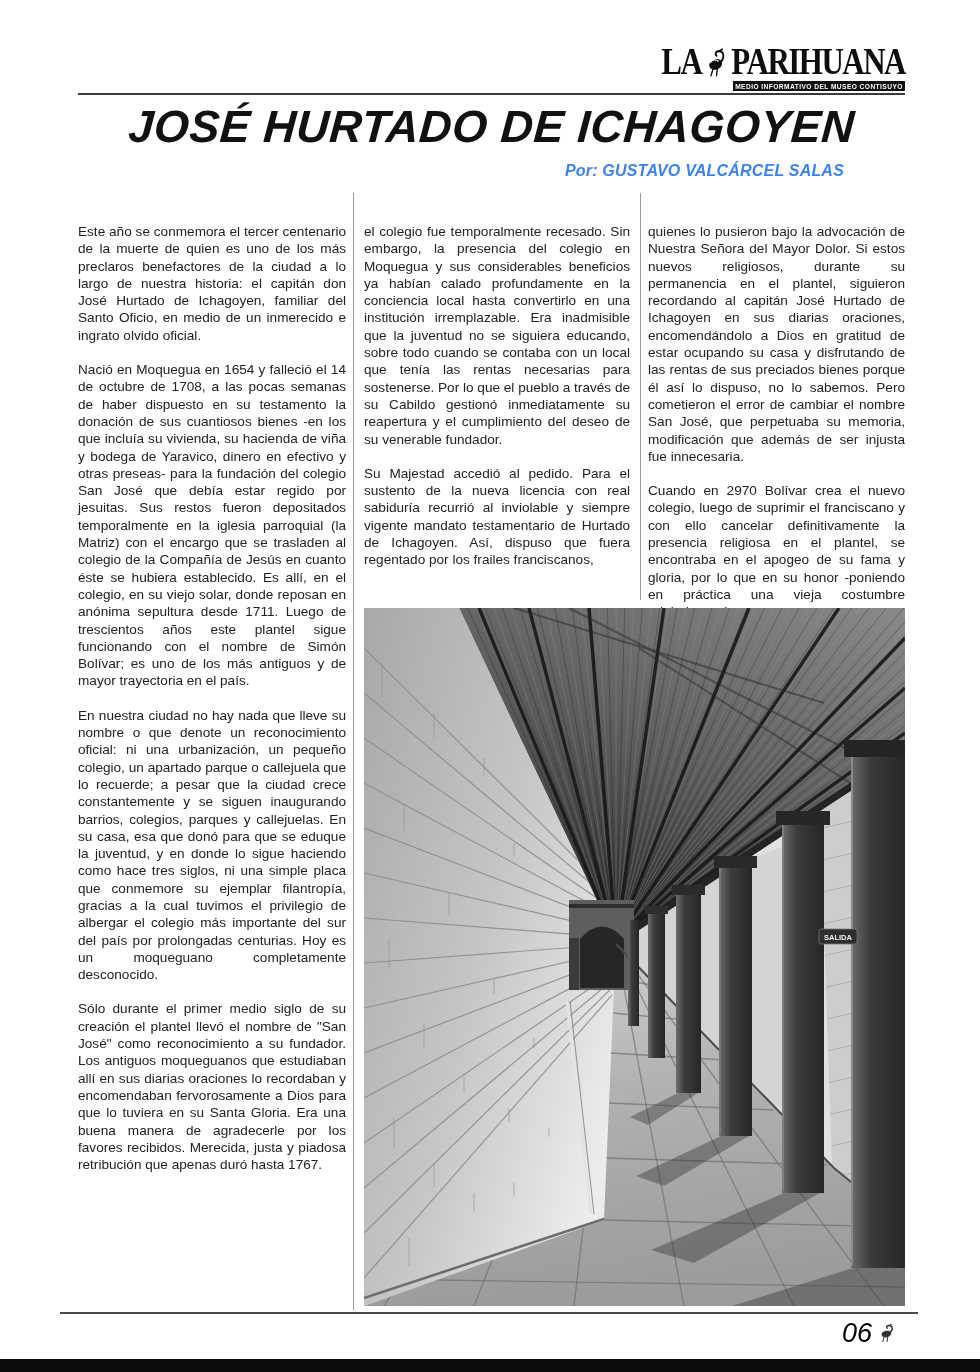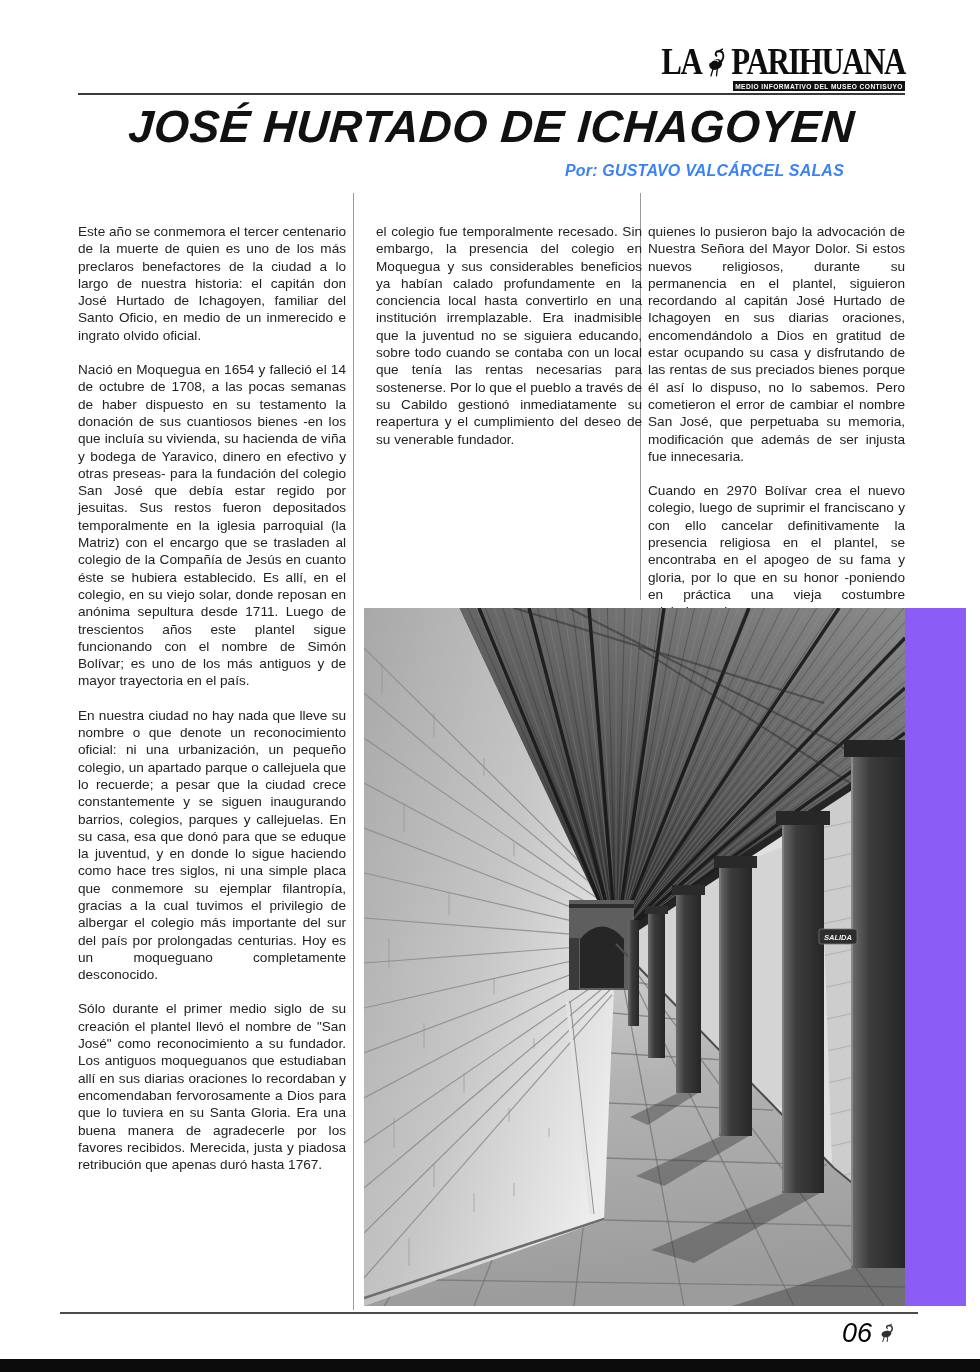--- a/index.html
+++ b/index.html
@@ -36,28 +36,28 @@
     position:absolute; right:136px; top:162px;
     font-weight:bold; font-style:italic; font-size:16px; color:#3b82f6;
     letter-spacing:.2px;
     margin-left:6px;
   }
 
   
   .col { position:absolute; top:191px; font-size:13.6px; line-height:17.3px; text-align:justify; color:#222;margin-top:32px; }
   .col p { margin-bottom:17px; }
   #col1 { left:78px;  width:268px; }
-  #col2 { left:376px; width:266px; }
+  #col2 { left:364px; width:266px; }
   #col3 { left:648px; width:257px; }
   .vrule { position:absolute; border-left:1px solid #9a9a9a; }
   #vrule1 { left:353px; top:193px; height:1117px; }
   #vrule2 { left:640px; top:193px; height:407px; }
 
   
-  .photo { position:absolute; left:364px; top:608px; width:602px; height:698px; background:#8b5cf6;font-style:italic; }
+  .photo { position:absolute; left:364px; top:608px; width:541px; height:698px; background:#fde047; }
   .photo svg { display:block; width:541px; height:698px; }
 
   
   .bottom-rule { position:absolute; left:60px; width:858px; top:1312px; border-top:2px solid #4a4a4a; }
   .pageno {
     position:absolute; right:82px; top:1318px; display:flex; align-items:flex-start; gap:4px;
     font-style:italic; font-size:27px; color:#000000; font-family:"Liberation Sans", sans-serif;
   }
   .pageno .bird { width:22px; height:24px; margin-top:2px; }
   .bottom-bar { position:absolute; left:0; right:0; bottom:0; height:13px; background:#0c0c0c; }
@@ -92,20 +92,21 @@
   <div class="vrule" id="vrule2"></div>
 
   <div class="col" id="col1">
     <p>Este año se conmemora el tercer centenario de la muerte de quien es uno de los más preclaros benefactores de la ciudad a lo largo de nuestra historia: el capitán don José Hurtado de Ichagoyen, familiar del Santo Oficio, en medio de un inmerecido e ingrato olvido oficial.</p>
     <p>Nació en Moquegua en 1654 y falleció el 14 de octubre de 1708, a las pocas semanas de haber dispuesto en su testamento la donación de sus cuantiosos bienes -en los que incluía su vivienda, su hacienda de viña y bodega de Yaravico, dinero en efectivo y otras preseas- para la fundación del colegio San José que debía estar regido por jesuitas. Sus restos fueron depositados temporalmente en la iglesia parroquial (la Matriz) con el encargo que se trasladen al colegio de la Compañía de Jesús en cuanto éste se hubiera establecido. Es allí, en el colegio, en su viejo solar, donde reposan en anónima sepultura desde 1711. Luego de trescientos años este plantel sigue funcionando con el nombre de Simón Bolívar; es uno de los más antiguos y de mayor trayectoria en el país.</p>
     <p>En nuestra ciudad no hay nada que lleve su nombre o que denote un reconocimiento oficial: ni una urbanización, un pequeño colegio, un apartado parque o callejuela que lo recuerde; a pesar que la ciudad crece constantemente y se siguen inaugurando barrios, colegios, parques y callejuelas. En su casa, esa que donó para que se eduque la juventud, y en donde lo sigue haciendo como hace tres siglos, ni una simple placa que conmemore su ejemplar filantropía, gracias a la cual tuvimos el privilegio de albergar el colegio más importante del sur del país por prolongadas centurias. Hoy es un moqueguano completamente desconocido.</p>
     <p>Sólo durante el primer medio siglo de su creación el plantel llevó el nombre de "San José" como reconocimiento a su fundador. Los antiguos moqueguanos que estudiaban allí en sus diarias oraciones lo recordaban y encomendaban fervorosamente a Dios para que lo tuviera en su Santa Gloria. Era una buena manera de agradecerle por los favores recibidos. Merecida, justa y piadosa retribución que apenas duró hasta 1767.</p>
   </div>
   <div class="col" id="col2">
     <p>el colegio fue temporalmente recesado. Sin embargo, la presencia del colegio en Moquegua y sus considerables beneficios ya habían calado profundamente en la conciencia local hasta convertirlo en una institución irremplazable. Era inadmisible que la juventud no se siguiera educando, sobre todo cuando se contaba con un local que tenía las rentas necesarias para sostenerse. Por lo que el pueblo a través de su Cabildo gestionó inmediatamente su reapertura y el cumplimiento del deseo de su venerable fundador.</p>
+    <p>Su Majestad accedió al pedido. Para el sustento de la nueva licencia con real sabiduría recurrió al inviolable y siempre vigente mandato testamentario de Hurtado de Ichagoyen. Así, dispuso que fuera regentado por los frailes franciscanos,</p>
   </div>
   <div class="col" id="col3">
     <p>quienes lo pusieron bajo la advocación de Nuestra Señora del Mayor Dolor. Si estos nuevos religiosos, durante su permanencia en el plantel, siguieron recordando al capitán José Hurtado de Ichagoyen en sus diarias oraciones, encomendándolo a Dios en gratitud de estar ocupando su casa y disfrutando de las rentas de sus preciados bienes porque él así lo dispuso, no lo sabemos. Pero cometieron el error de cambiar el nombre San José, que perpetuaba su memoria, modificación que además de ser injusta fue innecesaria.</p>
     <p>Cuando en 2970 Bolívar crea el nuevo colegio, luego de suprimir el franciscano y con ello cancelar definitivamente la presencia religiosa en el plantel, se encontraba en el apogeo de su fama y gloria, por lo que en su honor -poniendo en práctica una vieja costumbre aduladora- al nuevo</p>
   </div>
 
   <div class="photo" role="img" aria-label="Fotografía en blanco y negro de un corredor colonial de piedra con techo de vigas de madera y caña, muro de sillar a la izquierda, pilares de piedra a la derecha y piso empedrado">
     <svg id="photo-svg" viewBox="0 0 541 698" preserveAspectRatio="none">
       <defs>
         <linearGradient id="g-wall" x1="0" y1="0" x2="1" y2="0.7">

